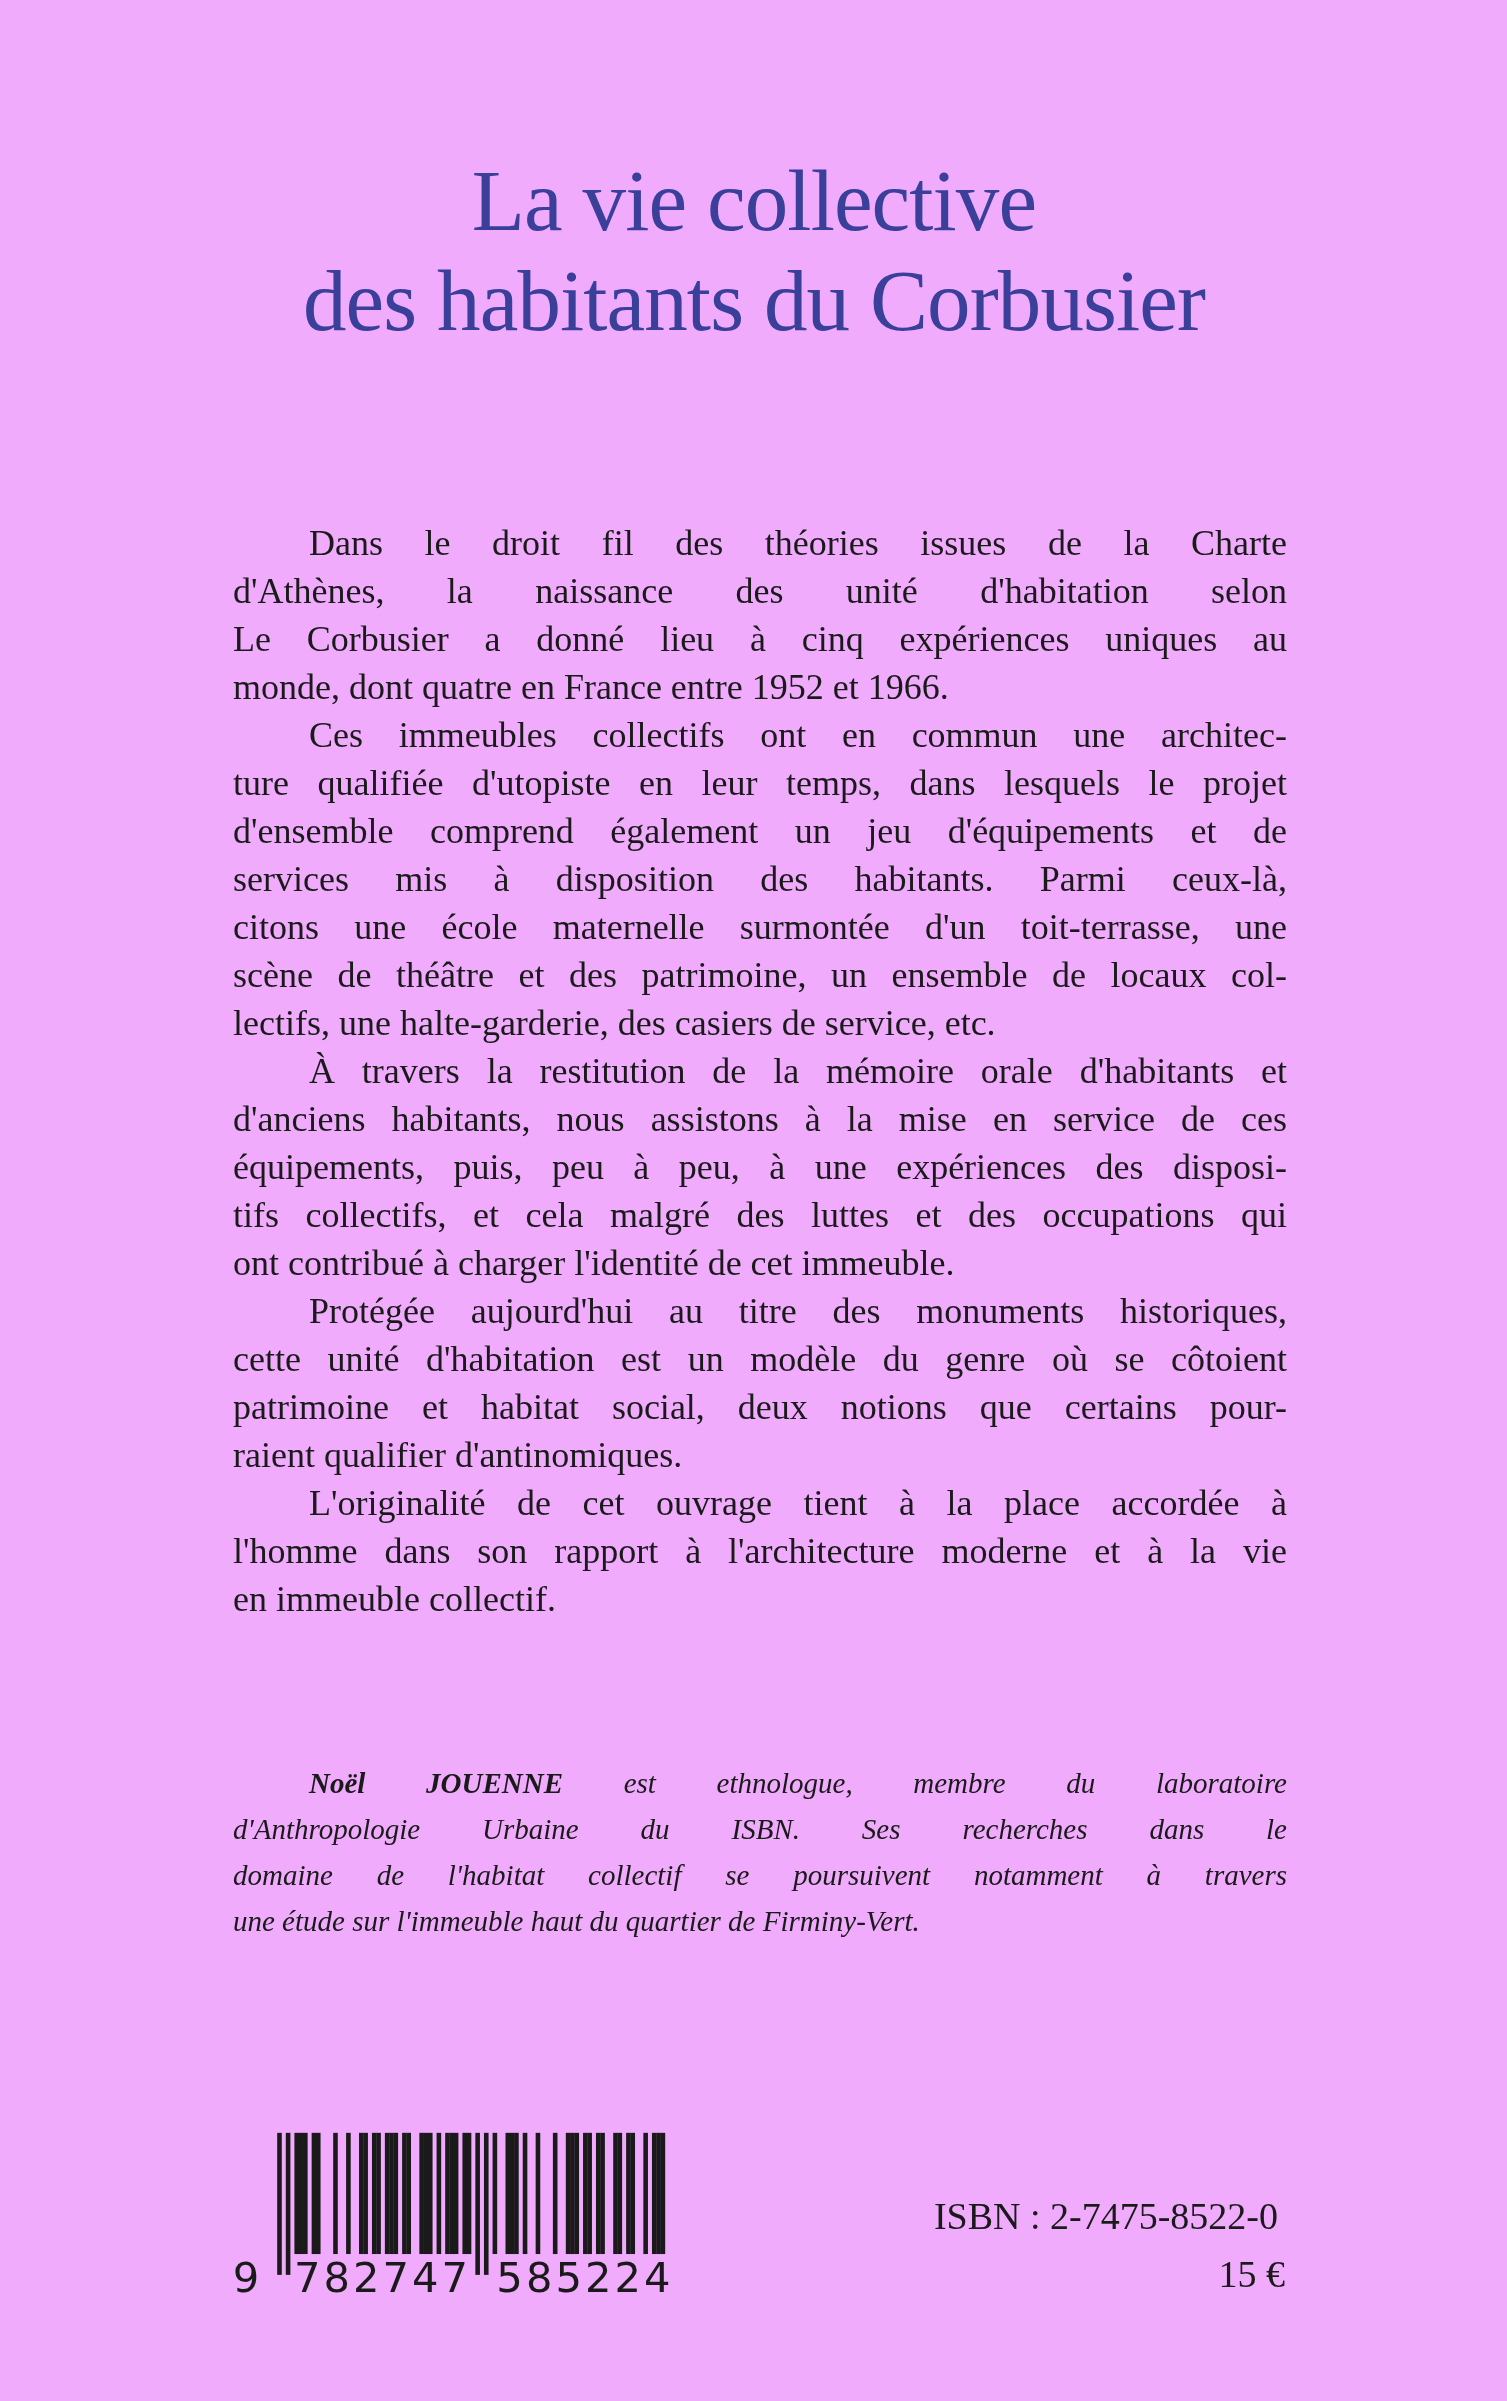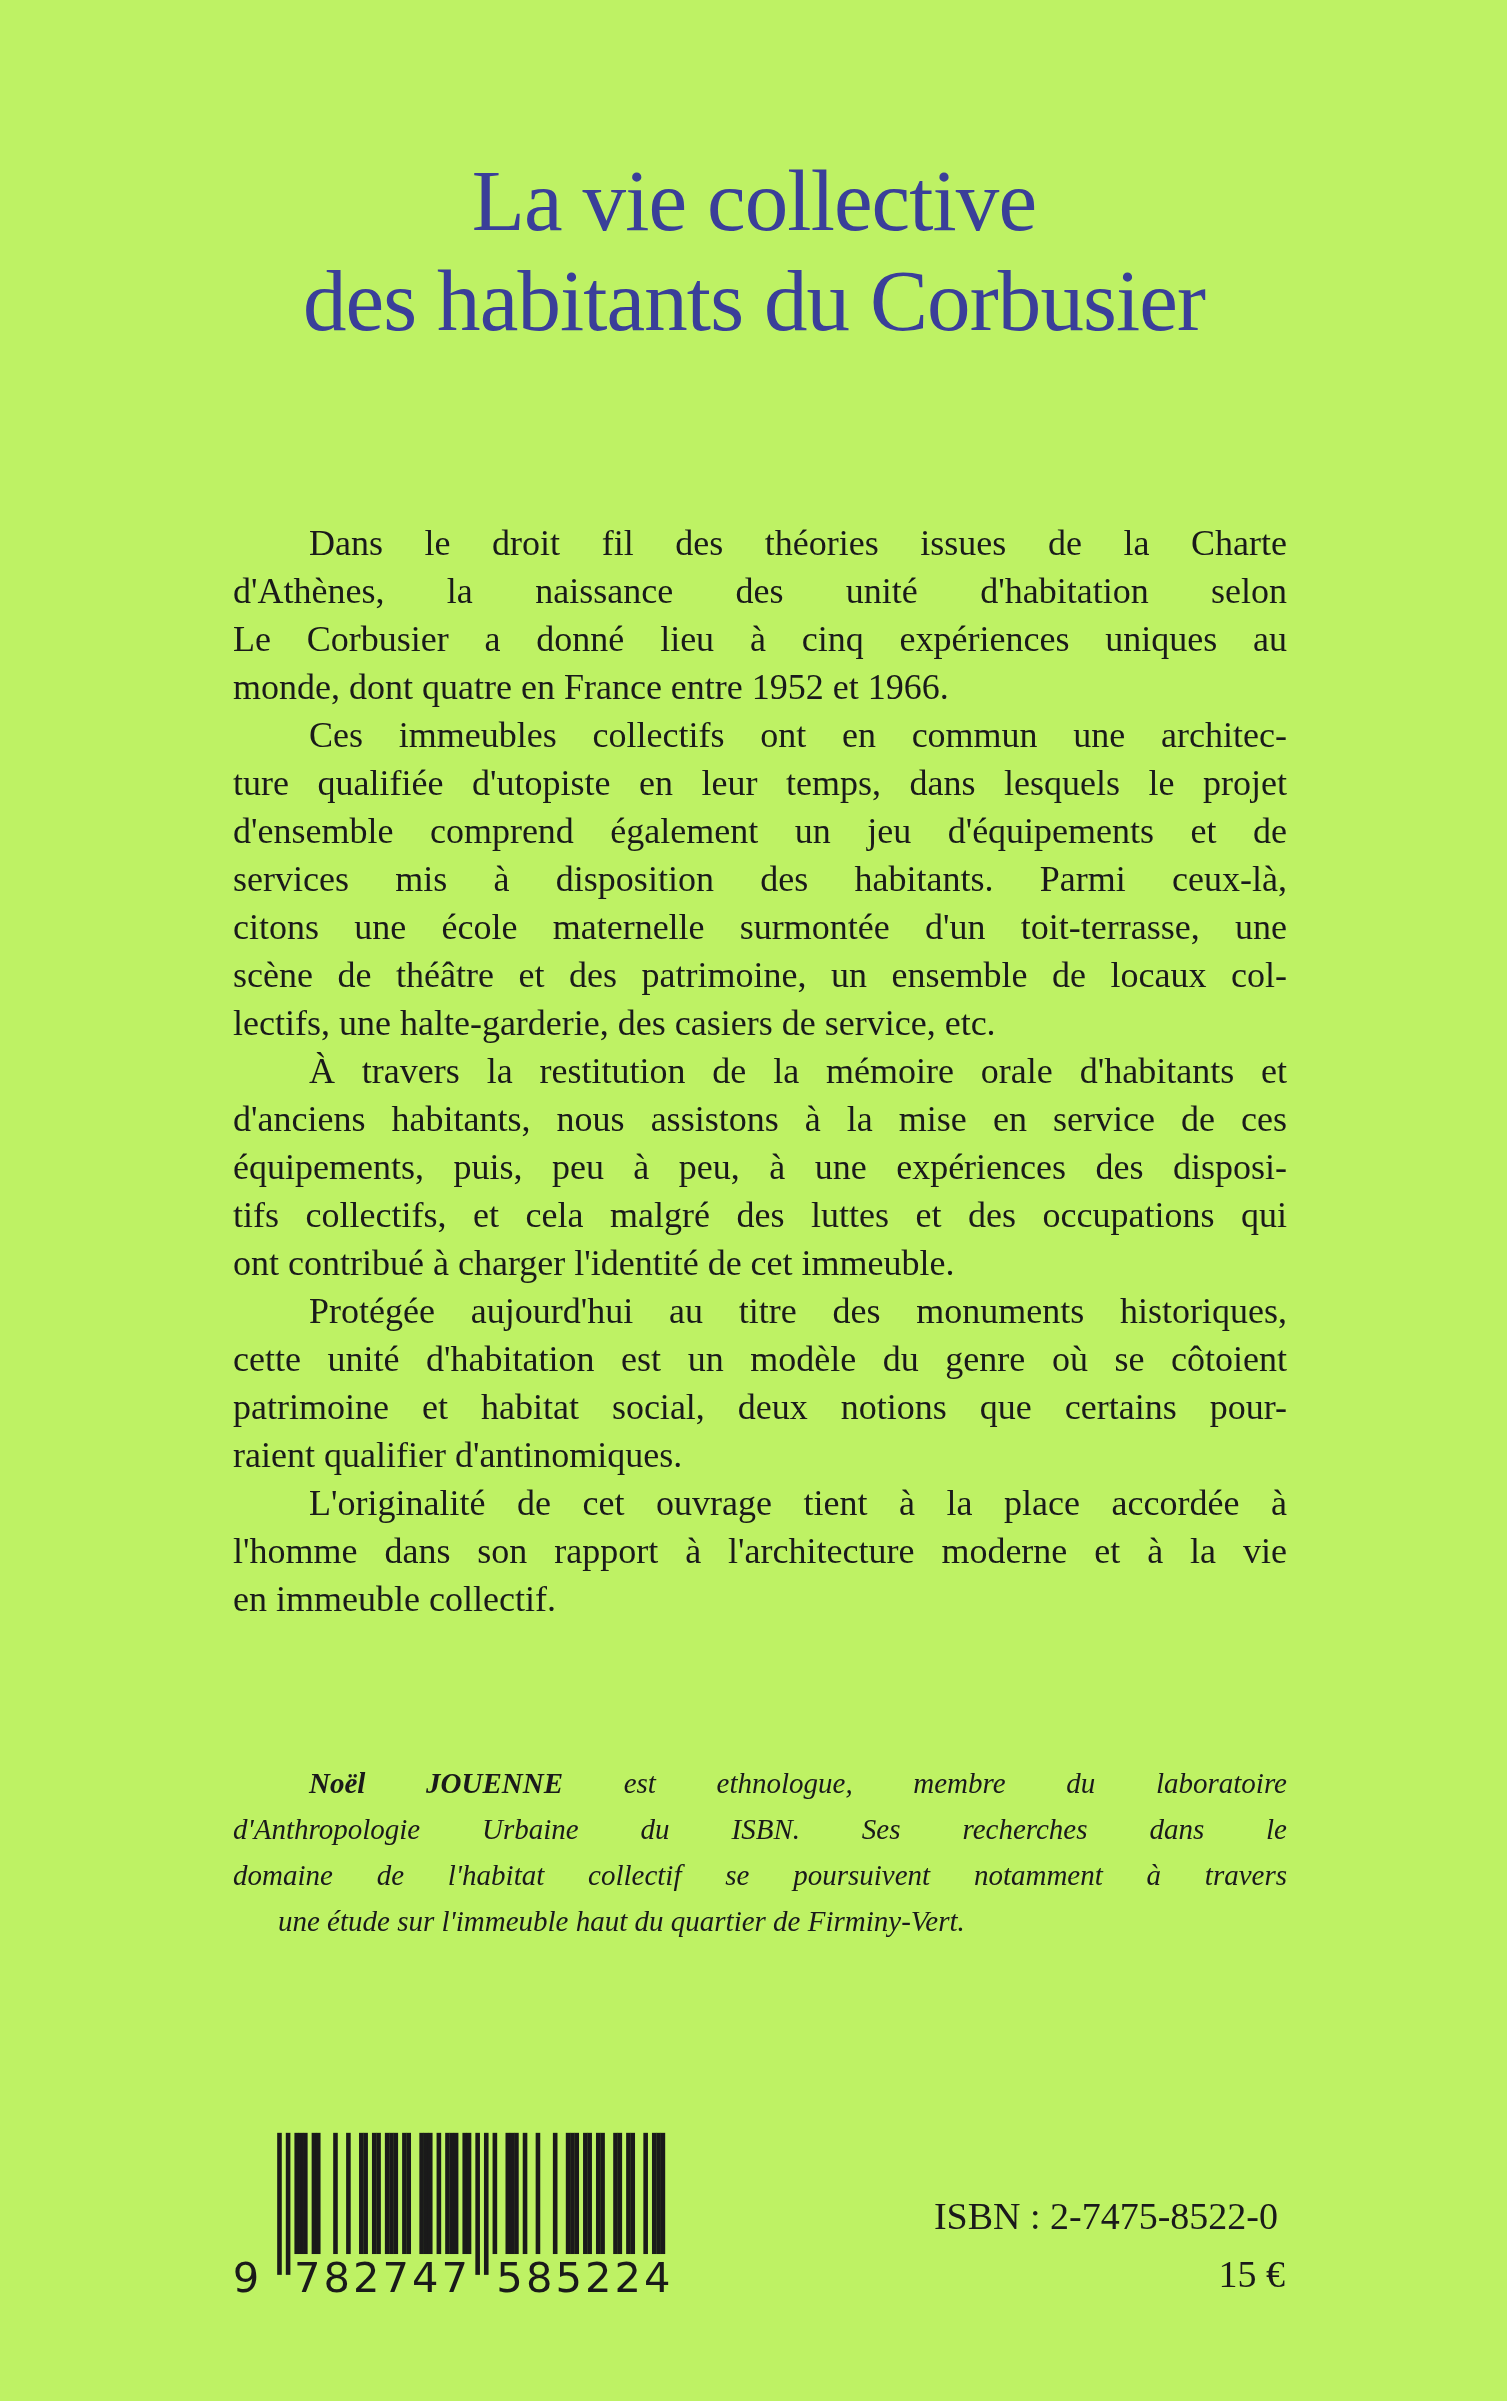--- a/index.html
+++ b/index.html
@@ -1,17 +1,17 @@
 <!DOCTYPE html>
 <html style="font-size:15px"><head>
 <meta charset="utf-8">
 <style>
   html, body { margin: 0; padding: 0; background: #ffffff; }
   body { width: 1508px; height: 2402px; position: relative; overflow: hidden; }
-  .page { position: absolute; inset: 0; background: #bef264; }
+  .page { position: absolute; inset: 0; background: #f0abfc; }
 
   .title {
     position: absolute; left: 0; width: 1508px; top: 151px;
     text-align: center; color: #3a3f99;
     font-family: "Liberation Serif", "DejaVu Serif", serif;
     font-size: 87px; line-height: 100px; letter-spacing: -0.9px;
   }
   .title .line { display: block; }
 
   .blurb {
@@ -23,21 +23,21 @@
   .blurb .ln { display: block; white-space: nowrap; text-align: justify; text-align-last: justify; transform-origin: left center; }
   .blurb .ln.last { text-align-last: left; }
   .blurb .ln.indent { padding-left: 76px; }
 
   .bio {
     position: absolute; left: 233px; width: 1054px; top: 1760px;
     font-family: Liberation Serif, serif;
     font-style: italic; color: #1a1a1a; font-size: 29px; line-height: 46px;
   }
   .bio .ln { display: block; white-space: nowrap; text-align-last: justify; text-align: justify; }
-  .bio .ln.last { text-align-last: left; margin-left: 45px; }
+  .bio .ln.last { text-align-last: left; }
   .bio .ln.indent { padding-left: 76px; }
   .bio b { font-weight: bold; }
 
   .barcode { position: absolute; left: 227px; top: 2129px; width: 445px; height: 180px; }
   .barcode svg { display: block; }
 
   .isbn {
     position: absolute; right: 230px; top: 2194px;
     font-family: "Liberation Serif", "DejaVu Serif", serif;
     font-size: 38px; color: #1a1a1a; text-align: right; white-space: nowrap;

